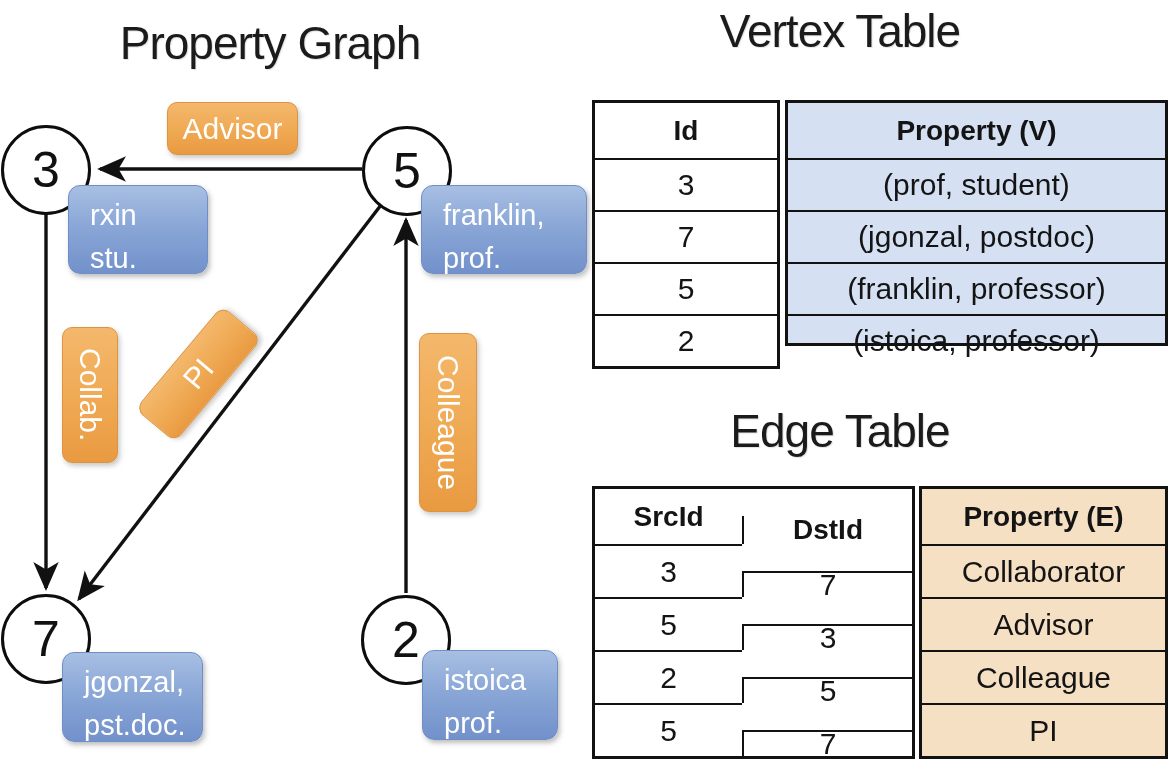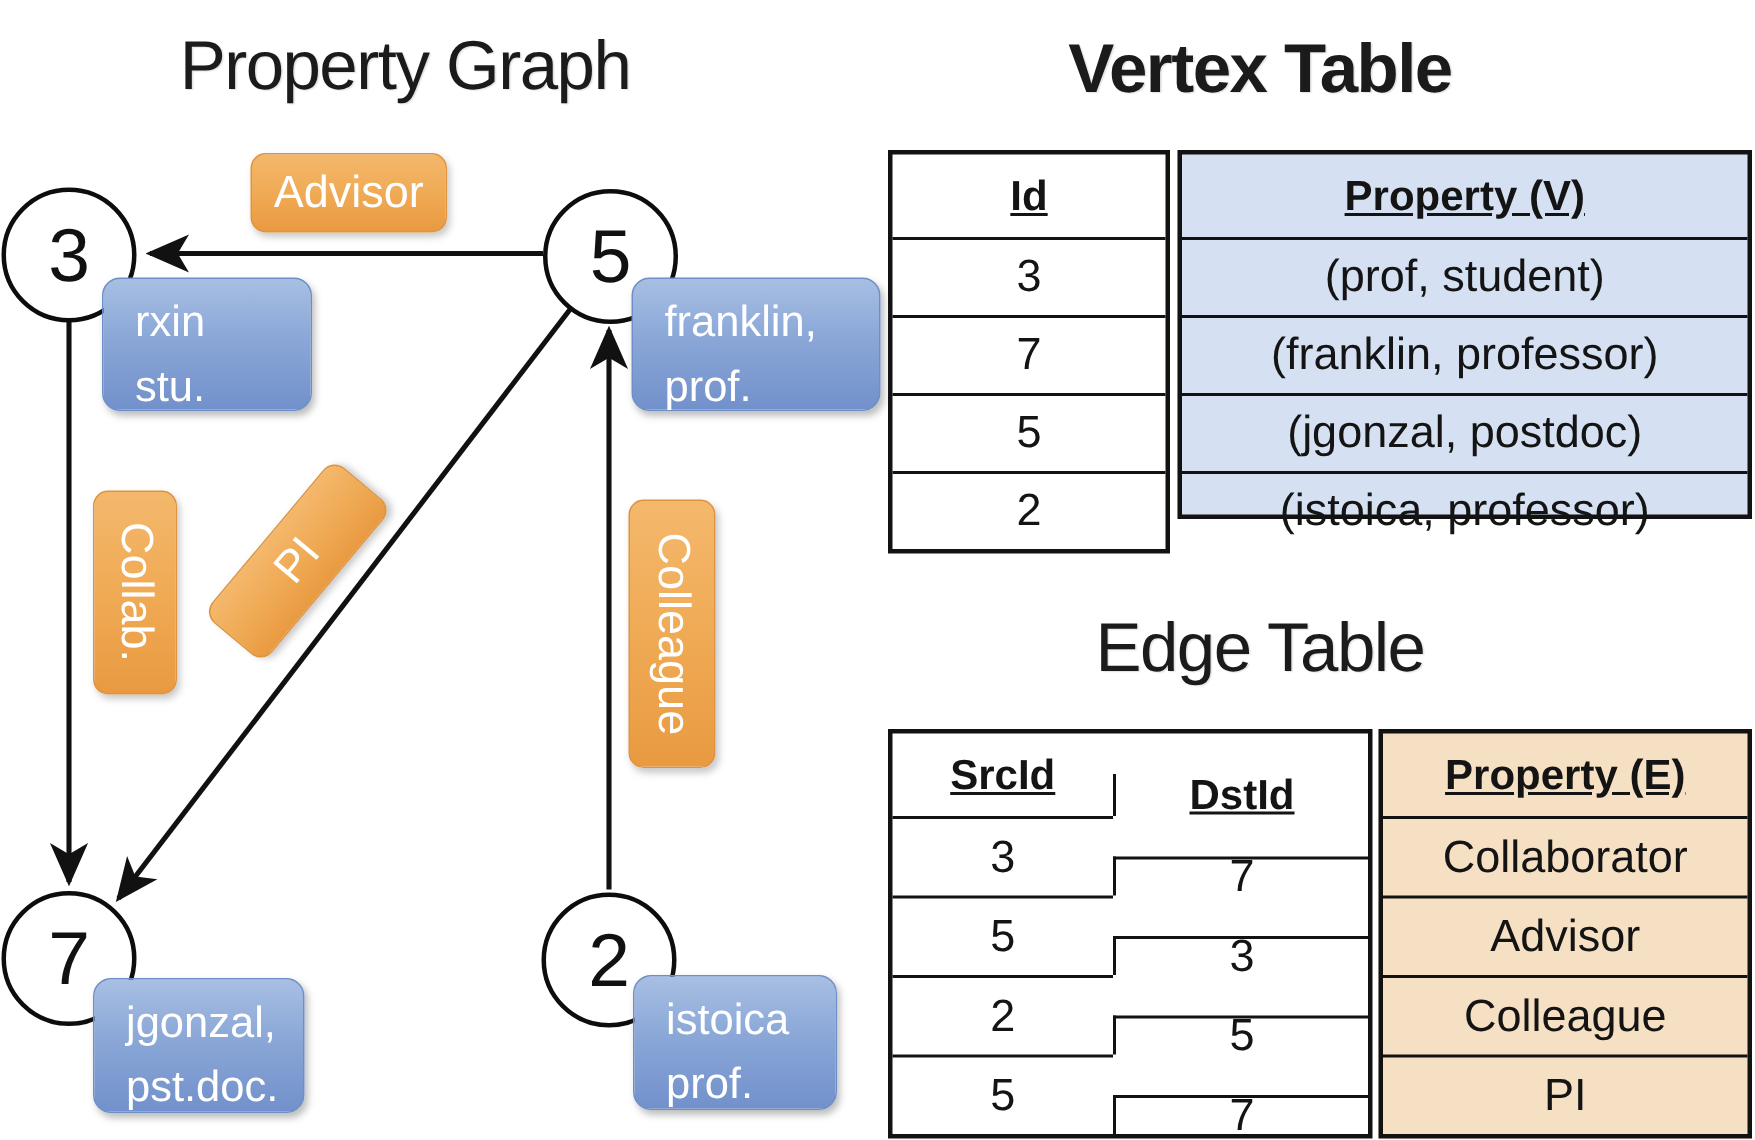--- a/index.html
+++ b/index.html
@@ -43,21 +43,21 @@
   
   .tbl {
     position:absolute; box-sizing:border-box;
     border:3px solid #121212;
     display:grid; z-index:1;
   }
   .cell {
     box-sizing:border-box; display:flex; align-items:center; justify-content:center;
     font-size:30px; color:#141414; white-space:nowrap;
   }
-  .cell.hdr { font-size:28px; font-weight:700;text-decoration:underline; }
+  .cell.hdr { font-size:28px; font-weight:700; }
   .cell.bt  { border-top:2.4px solid #121212; }
   .cell.bl  { border-left:2.4px solid #121212;margin-top:27px; }
   .fill-blue { background:#d5e0f2; }
   .fill-tan  { background:#f6e0c4; }
 </style>
 </head>
 <body>
 
 <div id="stage">
 
@@ -95,35 +95,35 @@
   </div>
   <div class="vcard" style="left:62px; top:652px; width:141px; height:90px;">
     <span style="display:block">jgonzal,</span>
     <span style="display:block">pst.doc.</span>
   </div>
   <div class="vcard" style="left:422px; top:650px; width:136px; height:90px;">
     <span style="display:block">istoica</span>
     <span style="display:block">prof.</span>
   </div>
 
-  <div class="title" style="left:600px; top:18px; width:480px;font-weight:bold;">Vertex Table</div>
+  <div class="title" style="left:600px; top:4px; width:480px;">Vertex Table</div>
 
   <div class="tbl" style="left:592px; top:100px; width:188px; height:269px; grid-template-rows:55px 52px 52px 52px 52px;">
     <div class="cell hdr">Id</div>
     <div class="cell bt">3</div>
     <div class="cell bt">7</div>
     <div class="cell bt">5</div>
     <div class="cell bt">2</div>
   </div>
 
   <div class="tbl fill-blue" style="left:785px; top:100px; width:383px; height:246px; grid-template-rows:55px 52px 52px 52px 52px;">
     <div class="cell hdr">Property (V)</div>
     <div class="cell bt">(prof, student)</div>
+    <div class="cell bt">(jgonzal, postdoc)</div>
     <div class="cell bt">(franklin, professor)</div>
-    <div class="cell bt">(jgonzal, postdoc)</div>
     <div class="cell bt">(istoica, professor)</div>
   </div>
 
   <div class="title" style="left:600px; top:404px; width:480px;">Edge Table</div>
 
   <div class="tbl" style="left:592px; top:486px; width:323px; height:273px; grid-template-columns:147px 170px; grid-template-rows:55px 53px 53px 53px 53px;">
     <div class="cell hdr">SrcId</div>
     <div class="cell hdr bl">DstId</div>
     <div class="cell bt">3</div>
     <div class="cell bt bl">7</div>

